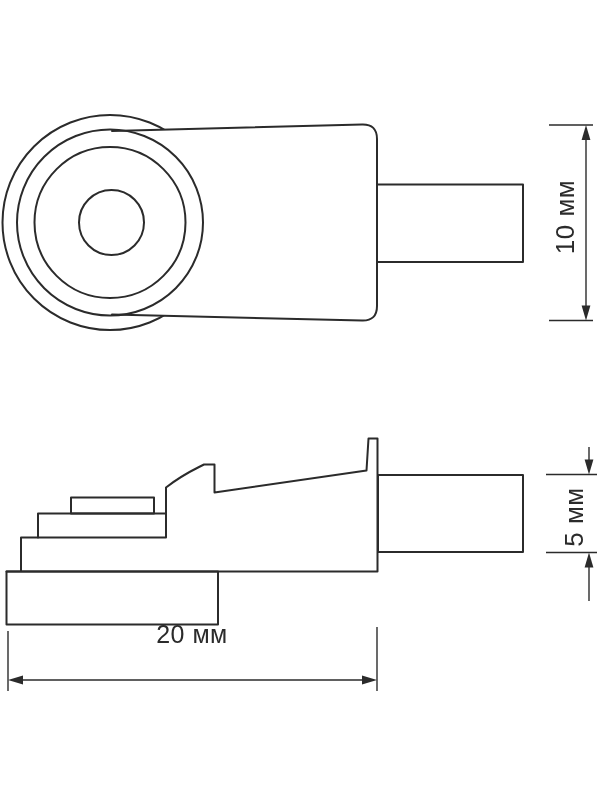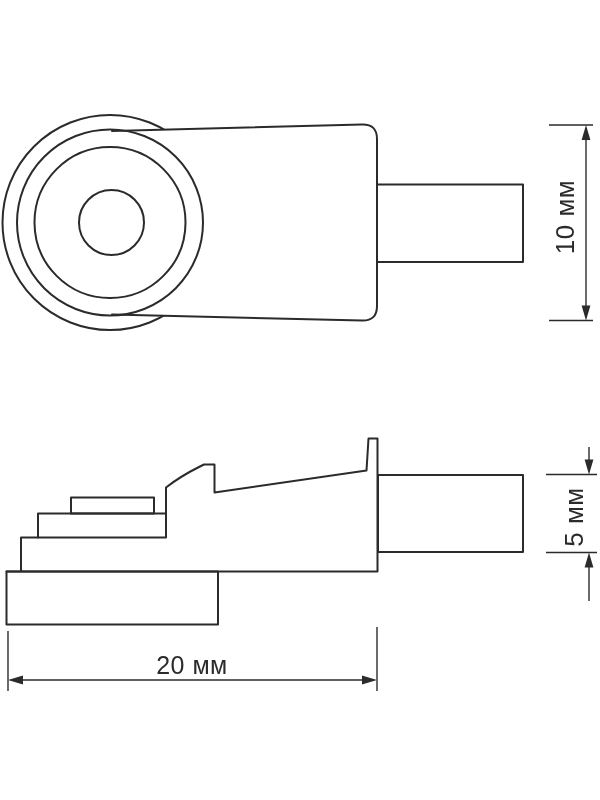--- a/index.html
+++ b/index.html
@@ -92,15 +92,15 @@
       <path d="M22,680 H363"></path>
       <polygon points="8,680 23,675.6 23,684.4" fill="#2b2b2b" stroke="none"></polygon>
       <polygon points="377,680 362,675.6 362,684.4" fill="#2b2b2b" stroke="none"></polygon>
     </g>
   </svg>
 
   <div class="dim-label vertical" style="left:565px; top:217px;">10 мм</div>
 
   <div class="dim-label vertical" style="left:574px; top:517px;">5 мм</div>
 
-  <div class="dim-label" style="left:192px; top:665px;text-align:center;">20 мм</div>
+  <div class="dim-label" style="left:192px; top:634px;text-align:center;">20 мм</div>
 
 </div>
 
 </body></html>

